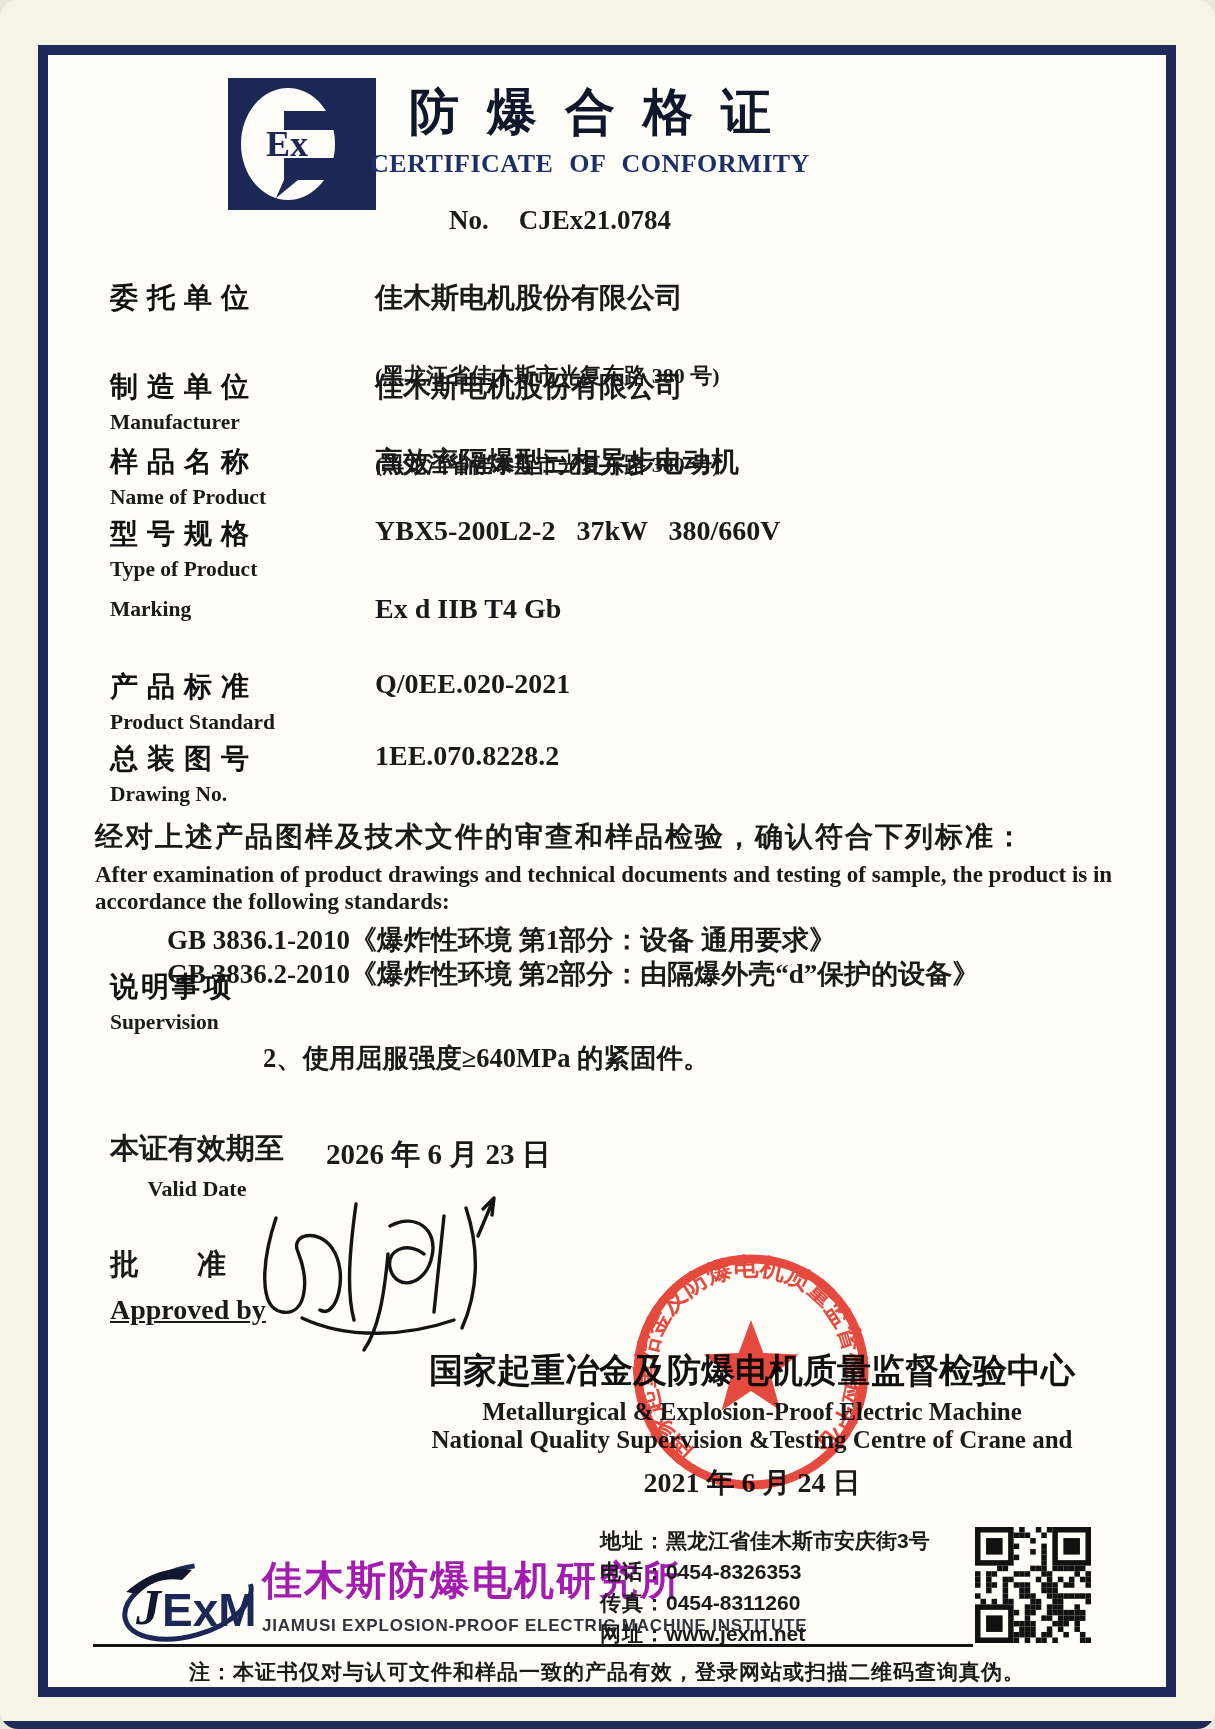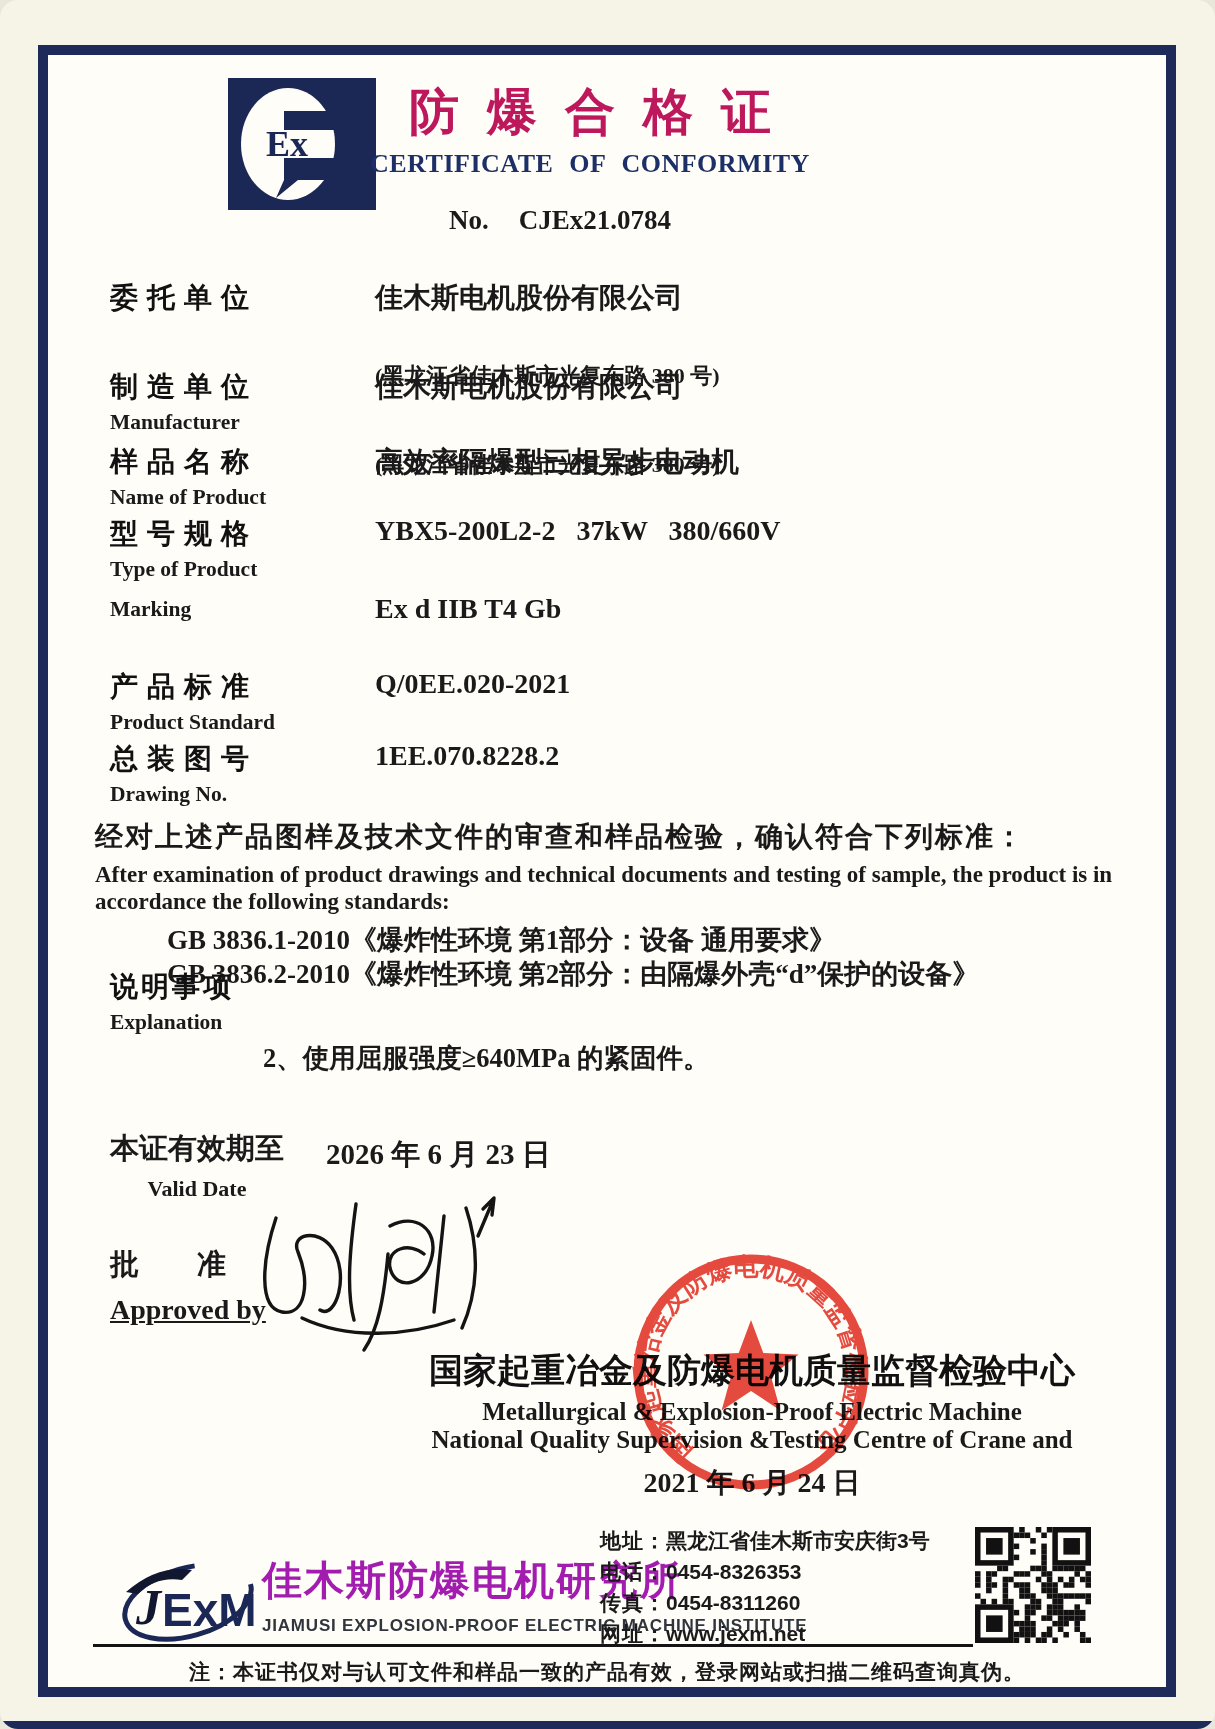--- a/index.html
+++ b/index.html
@@ -14,21 +14,21 @@
   .frame{
     position:absolute; left:38px; top:45px; width:1138px; height:1652px;
     border:10px solid #1e2b5a; background:#fffdf8; box-sizing:border-box;
   }
   .abs{position:absolute;}
 
   
   .ex-logo{left:180px; top:23px; width:148px; height:132px;}
   .head{left:292px; top:28px; width:500px; text-align:center;}
   .title-cn{
-    font-size:50px; line-height:58px; font-weight:700; color:#be185d;
+    font-size:50px; line-height:58px; font-weight:700; color:#0f172a;
     letter-spacing:28px; padding-left:28px; font-family:"Liberation Serif","DejaVu Serif",serif;
   }
   .title-en{
     margin-top:8px; font-size:26px; font-weight:700; color:#1c2f66;
     word-spacing:9px; letter-spacing:0.5px;
     font-family:"Liberation Serif","DejaVu Serif",serif;
   }
   .cert-no{left:262px; top:150px; width:500px; text-align:center;
     font-size:27px; font-weight:600; white-space:pre-wrap;
     font-family:"Liberation Serif","DejaVu Serif",serif;}
@@ -159,21 +159,21 @@
       <div class="stmt-cn">经对上述产品图样及技术文件的审查和样品检验，确认符合下列标准：</div>
       <div class="stmt-en">After examination of product drawings and technical documents and testing of sample, the product is in accordance the following standards:</div>
       <div class="stds">
         <div class="std-line">GB 3836.1-2010《爆炸性环境 第1部分：设备 通用要求》</div>
         <div class="std-line">GB 3836.2-2010《爆炸性环境 第2部分：由隔爆外壳“d”保护的设备》</div>
       </div>
     </div>
 
     <div class="abs expl-label">
       <div class="lab-cn">说明事项</div>
-      <div class="lab-en">Explanation</div>
+      <div class="lab-en">Supervision</div>
     </div>
     <div class="abs expl-body">
       <div>2、使用屈服强度≥640MPa 的紧固件。</div>
     </div>
 
     <div class="abs valid-label">
       <div class="cn">本证有效期至</div>
       <div class="en">Valid Date</div>
     </div>
     <div class="abs valid-value">2026 年 6 月 23 日</div>

